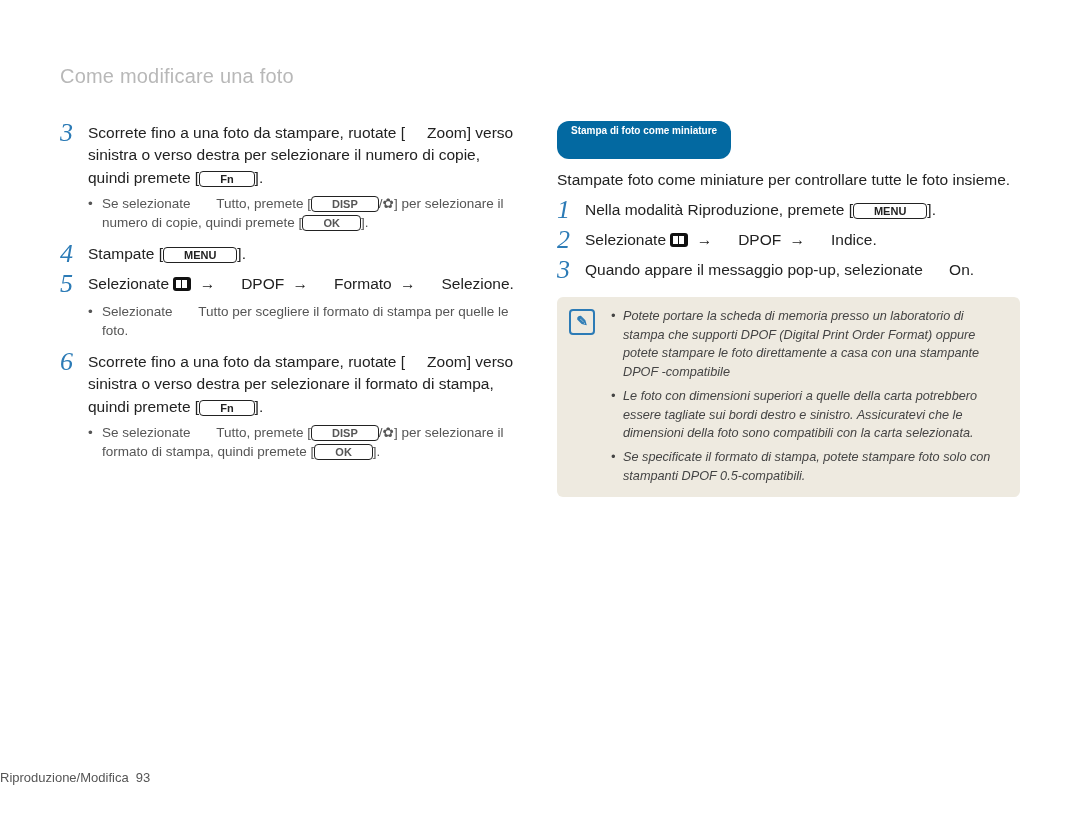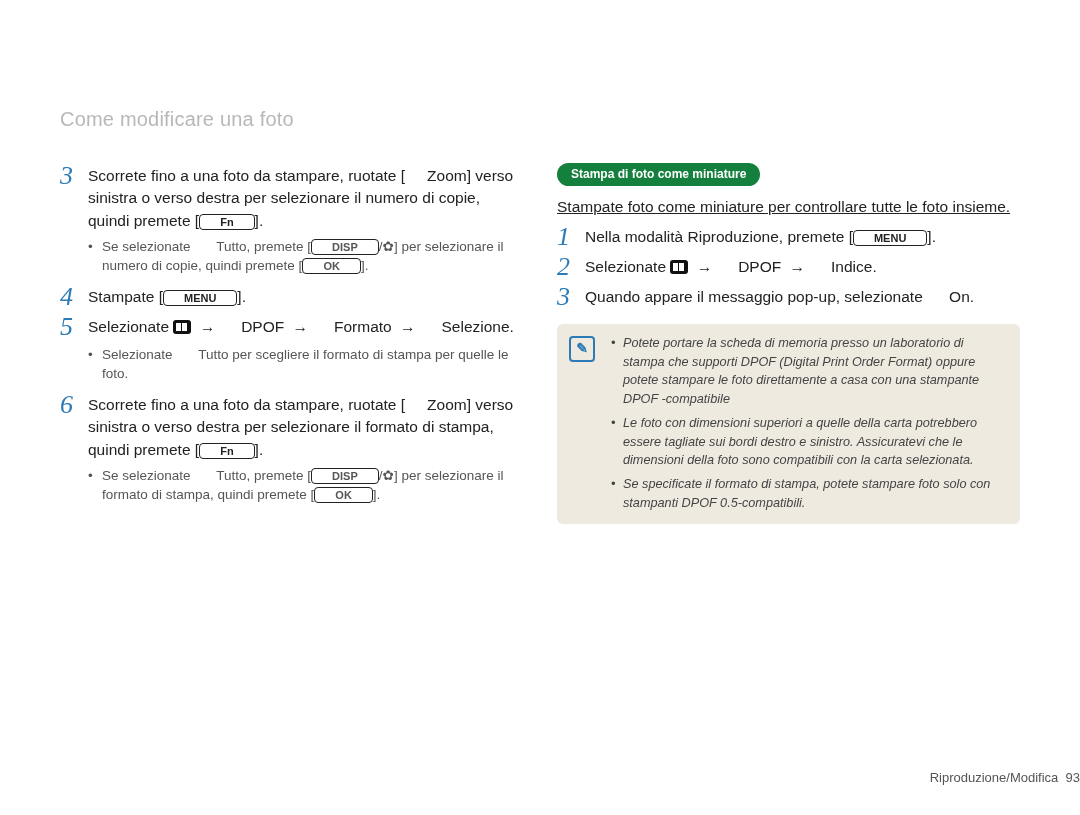--- a/index.html
+++ b/index.html
@@ -1,39 +1,39 @@
 <!DOCTYPE html>
 <html><head>
 <meta charset="utf-8">
 <style>
   html,body{margin:0;padding:0;background:#fff;color:#222;}
   body{width:1080px;height:815px;font-family:Arial,Helvetica,sans-serif;position:relative;}
   .page{padding:65px 60px 0 60px;}
-  .header{font-size:20px;font-weight:300;color:#b8b8b8;margin-bottom:32px;letter-spacing:.2px;margin-top:43px;}
+  .header{font-size:20px;font-weight:300;color:#b8b8b8;margin-bottom:32px;letter-spacing:.2px;}
   .cols{display:flex;gap:34px;}
   .col{flex:1;min-width:0;}
   .step{display:flex;margin:2px 0 6px;line-height:1.45;font-size:15.5px;}
   .step-num{font-family:"Times New Roman",serif;font-style:italic;font-size:26px;line-height:1;color:#2c7bb6;width:24px;flex:0 0 24px;margin-right:4px;margin-top:-2px;}
   .step-body{flex:1;}
   .bold{font-weight:400;margin-left:22px;}
   .arrow{padding:0 4px;}
   .sublist{list-style:none;padding:0;margin:4px 0 10px 28px;}
   .sublist li{position:relative;font-size:13.5px;color:#555;line-height:1.4;padding-left:14px;margin:2px 0;}
   .sublist li::before{content:"\2022";position:absolute;left:0;top:0;}
   .btn{border:1.6px solid #222;border-radius:4px;display:inline-block;font-size:11px;font-weight:bold;padding:0 20px;line-height:14px;vertical-align:0;}
   .icon-tool{width:18px;height:14px;background:#111;border-radius:3px;position:relative;display:inline-block;vertical-align:-2px;}
   .icon-tool::after{content:"";position:absolute;left:3px;top:3px;width:12px;height:8px;background:linear-gradient(90deg,#fff 0 40%,transparent 40% 50%,#fff 50% 90%,transparent 90%);}
-  .pill{display:inline-block;background:#15803d;color:#fff;border-radius:12px;font-size:12px;font-weight:600;padding:4px 14px 5px;margin-bottom:10px;}
+  .pill{display:inline-block;background:#0369a1;color:#fff;border-radius:12px;font-size:10px;font-weight:600;padding:4px 14px 23px;margin-bottom:10px;}
   .note-box{border-radius:6px;background:#eeeae0;margin-top:14px;padding:10px 12px 12px 10px;position:relative;}
   .note-icon{position:absolute;left:12px;top:12px;width:22px;height:22px;border:2px solid #2c7bb6;border-radius:4px;color:#2c7bb6;font-weight:bold;text-align:center;line-height:20px;font-size:14px;}
   .note-box ul{list-style:none;margin:0;padding:0 6px 0 44px;font-style:italic;}
   .note-box li{position:relative;font-size:12.7px;line-height:1.45;color:#444;padding-left:12px;margin-bottom:6px;}
   .note-box li:last-child{margin-bottom:0;}
   .note-box li::before{content:"\2022";position:absolute;left:0;top:0;}
-  .footer{position:absolute;left:0;right:0;bottom:30px;text-align:right;font-size:13px;color:#555;}
+  .footer{position:absolute;left:0;right:0;bottom:30px;text-align:left;font-size:13px;color:#555;}
   .pagenum{font-weight:400;}
 </style>
 </head>
 <body>
 
 <div class="page">
   <div class="header">Come modificare una foto</div>
 
   <div class="cols">
 
@@ -83,21 +83,21 @@
         <li>
           <span>Se selezionate </span><span class="bold">Tutto</span><span>, premete [</span><span class="btn">DISP</span><span>/</span><span>✿</span><span>] per selezionare il formato di stampa, quindi premete [</span><span class="btn">OK</span><span>].</span>
         </li>
       </ul>
 
     </div>
 
     <div class="col">
 
       <div class="pill">Stampa di foto come miniature</div>
-      <div style="font-size:15.5px;line-height:1.45;margin-bottom:8px;text-decoration:underline;">Stampate foto come miniature per controllare tutte le foto insieme.</div>
+      <div style="font-size:15.5px;line-height:1.45;margin-bottom:8px;">Stampate foto come miniature per controllare tutte le foto insieme.</div>
 
       <div class="step">
         <div class="step-num">1</div>
         <div class="step-body">
           <span>Nella modalità Riproduzione, premete [</span><span class="btn">MENU</span><span>].</span>
         </div>
       </div>
 
       <div class="step">
         <div class="step-num">2</div>

